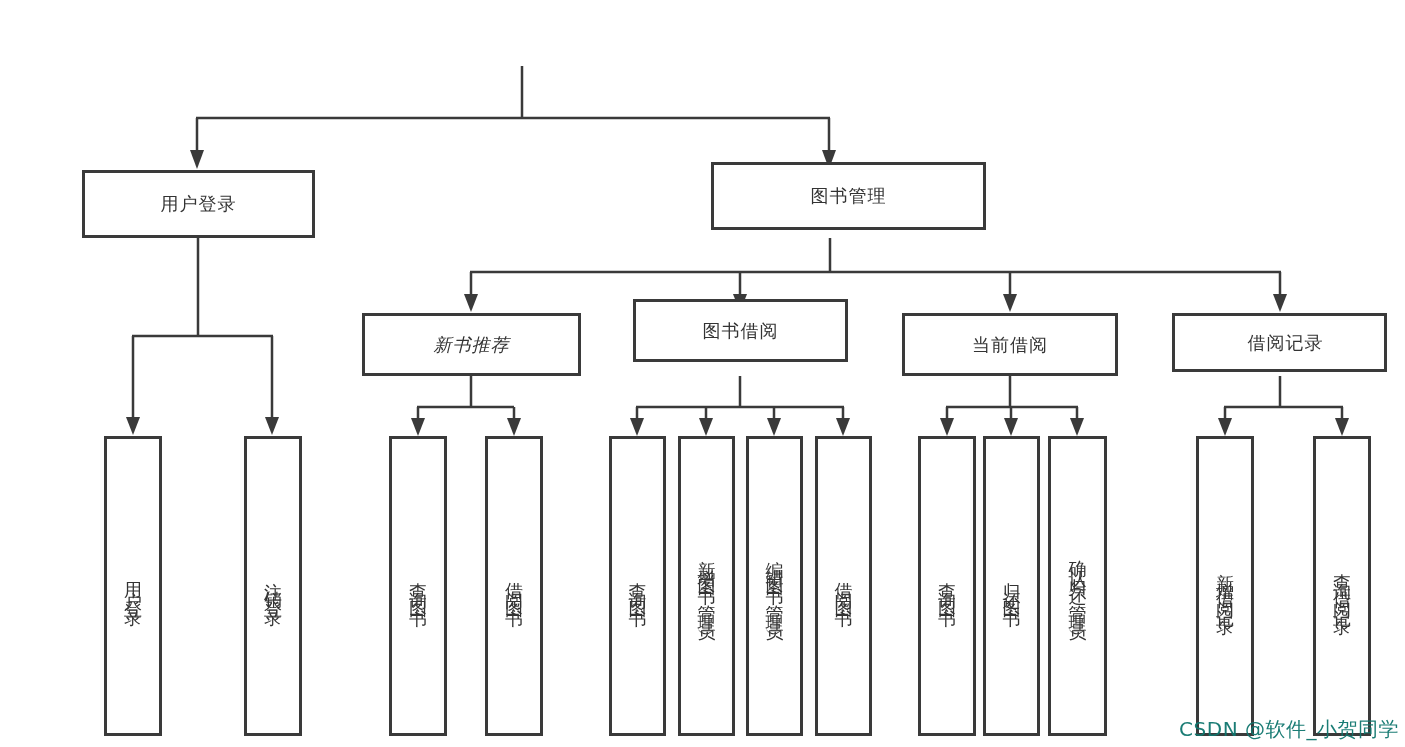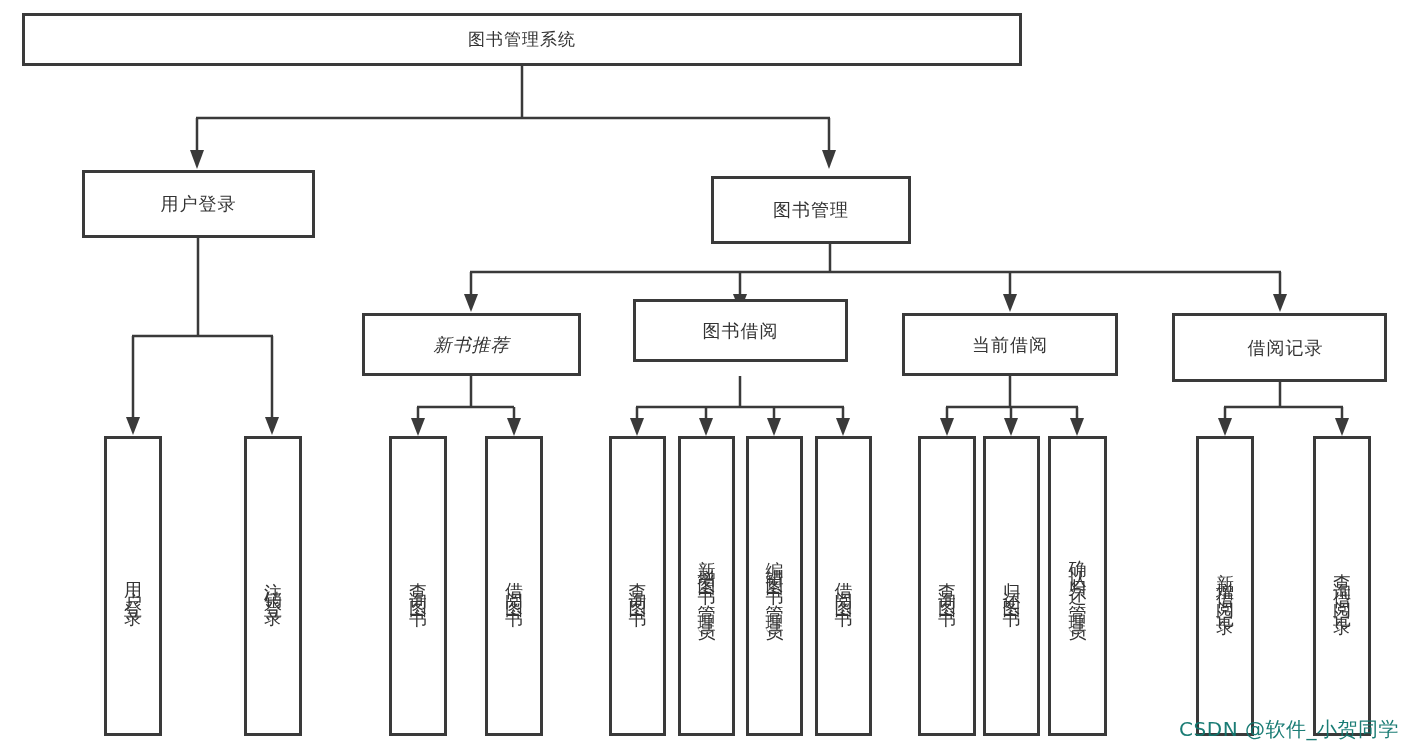--- a/index.html
+++ b/index.html
@@ -88,29 +88,28 @@
       <polygon points="1004,418 1018,418 1011,436" fill="#3a3a3a" stroke="none"></polygon>
       <polygon points="1070,418 1084,418 1077,436" fill="#3a3a3a" stroke="none"></polygon>
     </g>
     <g>
       <path d="M1280 376 V407 M1224 407 H1343 M1225 407 V419 M1342 407 V419"></path>
       <polygon points="1218,418 1232,418 1225,436" fill="#3a3a3a" stroke="none"></polygon>
       <polygon points="1335,418 1349,418 1342,436" fill="#3a3a3a" stroke="none"></polygon>
     </g>
   </svg>
 
-  <div class="box h root" style="left:22px; top:13px; width:1000px; height:53px;">图书管理系统</div>
 
   <div class="box h" style="left:82px; top:170px; width:233px; height:68px;">用户登录</div>
-  <div class="box h" style="left:711px; top:176px; width:200px; height:68px;">图书管理</div>
+  <div class="box h" style="left:711px; top:162px; width:275px; height:68px;">图书管理</div>
 
   <div class="box h" style="left:362px; top:313px; width:219px; height:63px;font-style:italic;">新书推荐</div>
   <div class="box h" style="left:633px; top:299px; width:215px; height:63px;">图书借阅</div>
   <div class="box h" style="left:902px; top:313px; width:216px; height:63px;">当前借阅</div>
-  <div class="box h" style="left:1172px; top:313px; width:215px; height:69px;padding-left:12px;">借阅记录</div>
+  <div class="box h" style="left:1172px; top:313px; width:215px; height:59px;padding-left:12px;">借阅记录</div>
 
   <div class="box v" style="left:104px; top:436px; width:58px; height:300px;">
     <span class="v-label">用户登录</span>
   </div>
   <div class="box v" style="left:244px; top:436px; width:58px; height:300px;">
     <span class="v-label">注销登录</span>
   </div>
 
   <div class="box v" style="left:389px; top:436px; width:58px; height:300px;">
     <span class="v-label">查询图书</span>

